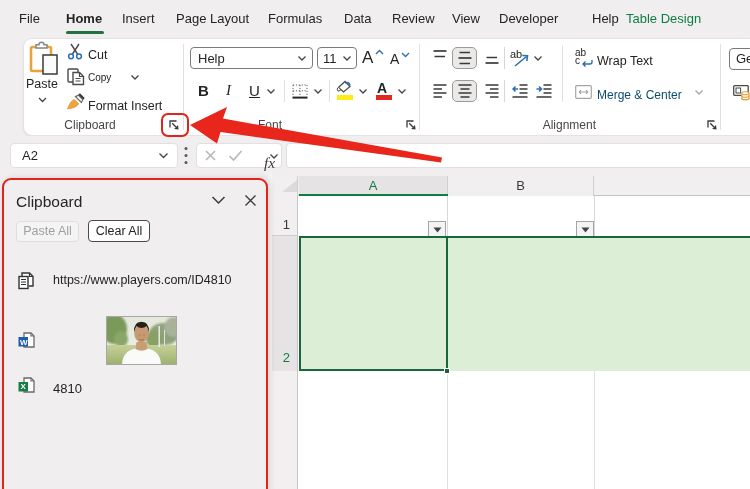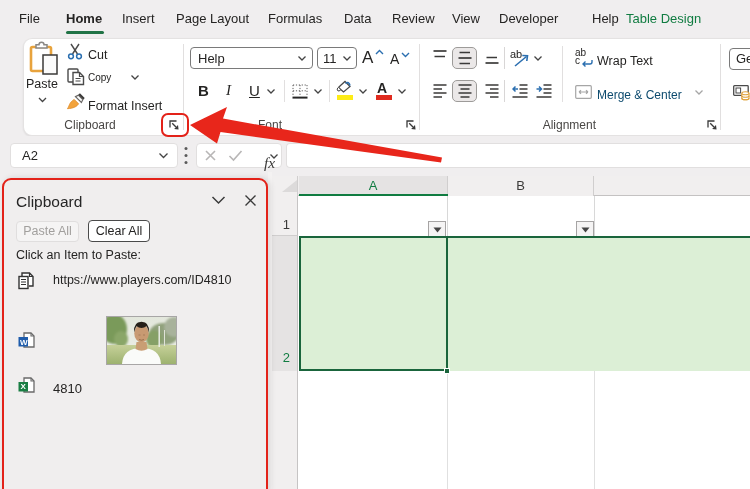--- a/index.html
+++ b/index.html
@@ -307,21 +307,20 @@
   <div class="abs" style="left:12px;top:13px;font-size:15.5px;color:#262626;">Clipboard</div>
   <svg class="abs" style="left:207px;top:15px;" width="15" height="10" viewBox="0 0 15 10">
       <path d="M1.5 2 L7.5 8 L13.5 2" fill="none" stroke="#3a3a3a" stroke-width="1.5"></path>
     </svg>
   <svg class="abs" style="left:240px;top:14px;" width="13" height="13" viewBox="0 0 13 13">
       <path d="M1.5 1.5 L11.5 11.5 M11.5 1.5 L1.5 11.5" stroke="#3a3a3a" stroke-width="1.4" fill="none"></path>
     </svg>
 
   <div class="abs" style="left:12px;top:41px;width:63px;height:21px;background:#f5f4f4;border:1px solid #e0dede;border-radius:4px;color:#a19f9d;font-size:12.5px;text-align:center;line-height:19px;">Paste All</div>
   <div class="abs" style="left:84px;top:40px;width:62px;height:22px;background:#fff;border:1px solid #4a4a4a;border-radius:4px;color:#252423;font-size:12.5px;text-align:center;line-height:20px;">Clear All</div>
-  <div class="abs" style="left:12px;top:68px;font-size:12.5px;color:#252423;">Click an Item to Paste:</div>
 
   <svg class="abs" style="left:14px;top:92px;" width="17" height="18" viewBox="0 0 17 18">
     <path d="M4 4 V1 h7.5 l3.5 3.5 V14 h-4" fill="#fff" stroke="#333" stroke-width="1.4"></path>
     <path d="M11.5 1 v3.5 h3.5" fill="none" stroke="#333" stroke-width="1.2"></path>
     <rect x="1" y="4.5" width="9" height="12" fill="#fff" stroke="#333" stroke-width="1.4"></rect>
     <path d="M3 7.5 h5 M3 10 h5 M3 12.5 h5" stroke="#333" stroke-width="1.1"></path>
   </svg>
   <div class="abs" style="left:49px;top:93px;font-size:12.5px;color:#252423;">https://www.players.com/ID4810</div>
 
   <svg class="abs" style="left:13px;top:150px;" width="20" height="20" viewBox="0 0 20 20">

